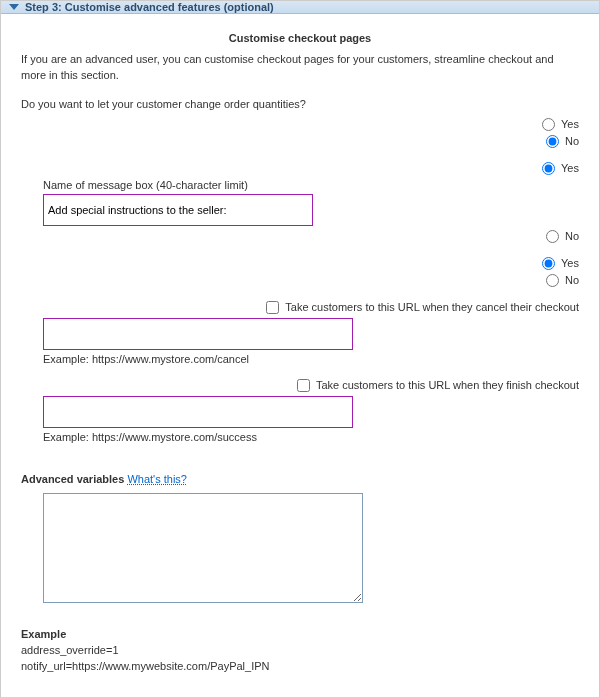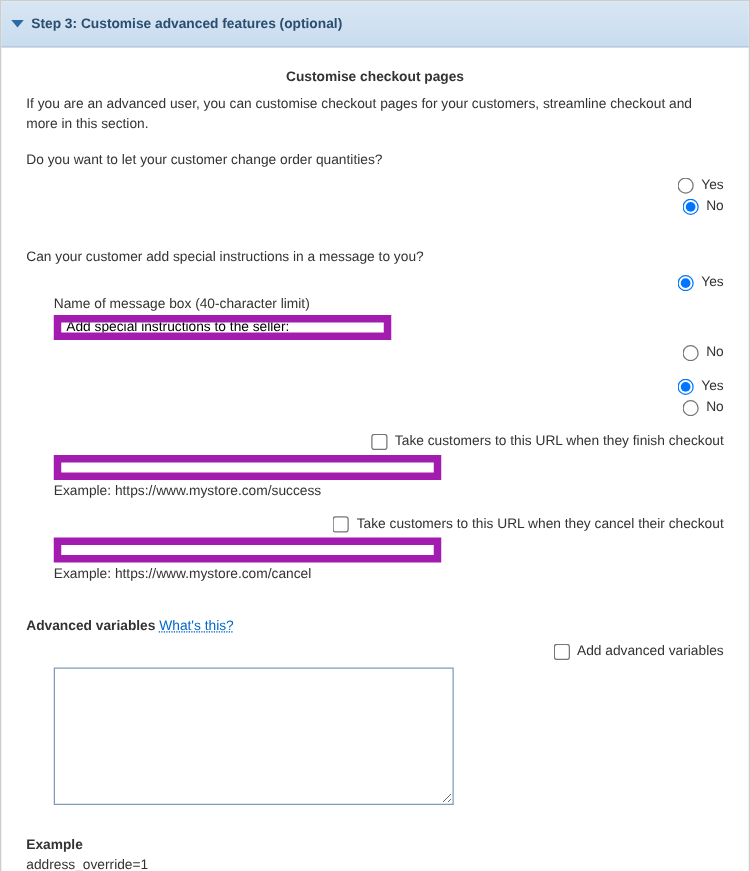--- a/index.html
+++ b/index.html
@@ -12,21 +12,21 @@
     background: #fff;
   }
   .panel {
     width: 600px;
     border: 1px solid #ccc;
     background: #fff;
   }
   .panel-header {
     background: linear-gradient(#d9e6f3, #c8dcef);
     border-bottom: 1px solid #a8bcd1;
-    padding: 12px 8px;
+    padding: 0 8px;
     font-weight: bold;
     color: #2b4d70;
     font-size: 11px;
     display: flex;
     align-items: center;
     cursor: pointer;
   }
   .panel-header .arrow {
     width: 0; height: 0;
     border-left: 5px solid transparent;
@@ -69,22 +69,22 @@
   }
   .sub-label {
     font-size: 11px;
     margin-bottom: 3px;
     margin-top: 2px;
   }
   input[type=text] {
     font-family: Arial, Helvetica, sans-serif;
     font-size: 11px;
     padding: 2px 4px;
-    border: 6px solid #a21caf;
-    height: 20px;
+    border: 1px solid #a21caf;
+    height: 32px;
   }
   .msg-input { width: 270px; }
   .url-input { width: 310px; display:block; }
   .example-text {
     font-size: 11px;
     color: #333;
     margin-top: 3px;
   }
   .block-group {
     margin-top: 14px;
@@ -145,21 +145,20 @@
       <input type="radio" name="qty" style="">
       <span>Yes</span>
     </label>
     <label class="radio-row">
       <input type="radio" name="qty" checked="" style="">
       <span>No</span>
     </label>
 
     <div class="spacer-sm"></div>
 
-    <div class="question">Can your customer add special instructions in a message to you?</div>
     <label class="radio-row">
       <input type="radio" name="msg" checked="" style="">
       <span>Yes</span>
     </label>
     <div class="indent">
       <div class="sub-label">Name of message box (40-character limit)</div>
       <input type="text" class="msg-input" value="Add special instructions to the seller:" style="">
     </div>
     <label class="radio-row" style="margin-top:4px;">
       <input type="radio" name="msg" style="">
@@ -169,52 +168,48 @@
     <div class="spacer-sm"></div>
 
     <label class="radio-row">
       <input type="radio" name="addr" checked="" style="">
       <span>Yes</span>
     </label>
     <label class="radio-row">
       <input type="radio" name="addr" style="">
       <span>No</span>
     </label>
+
+    <div class="block-group">
+      <label class="check-row">
+        <input type="checkbox" style="">
+        <span>Take customers to this URL when they cancel their checkout</span>
+      </label>
+      <div class="indent">
+        <input type="text" class="url-input" value="" style="">
+        <div class="example-text">Example: https://www.mystore.com/cancel</div>
+      </div>
+    </div>
 
     <div class="block-group">
       <label class="check-row">
         <input type="checkbox" style="">
         <span>Take customers to this URL when they finish checkout</span>
       </label>
       <div class="indent">
         <input type="text" class="url-input" value="" style="">
         <div class="example-text">Example: https://www.mystore.com/success</div>
       </div>
     </div>
 
-    <div class="block-group">
-      <label class="check-row">
-        <input type="checkbox" style="">
-        <span>Take customers to this URL when they cancel their checkout</span>
-      </label>
-      <div class="indent">
-        <input type="text" class="url-input" value="" style="">
-        <div class="example-text">Example: https://www.mystore.com/cancel</div>
-      </div>
-    </div>
-
     <div class="adv-heading">
       <span>Advanced variables</span>
       <a class="link dotted">What's this?</a>
     </div>
 
-    <label class="check-row">
-      <input type="checkbox" style="">
-      <span>Add advanced variables</span>
-    </label>
 
     <div class="adv-row">
       <div class="indent" style="margin-left:22px;">
         <textarea class="adv-area" value="" style=""></textarea>
       </div>
       <div class="example-block">
         <div class="ex-title">Example</div>
         <div>address_override=1</div>
         <div>notify_url=https://www.mywebsite.com/PayPal_IPN</div>
       </div>

